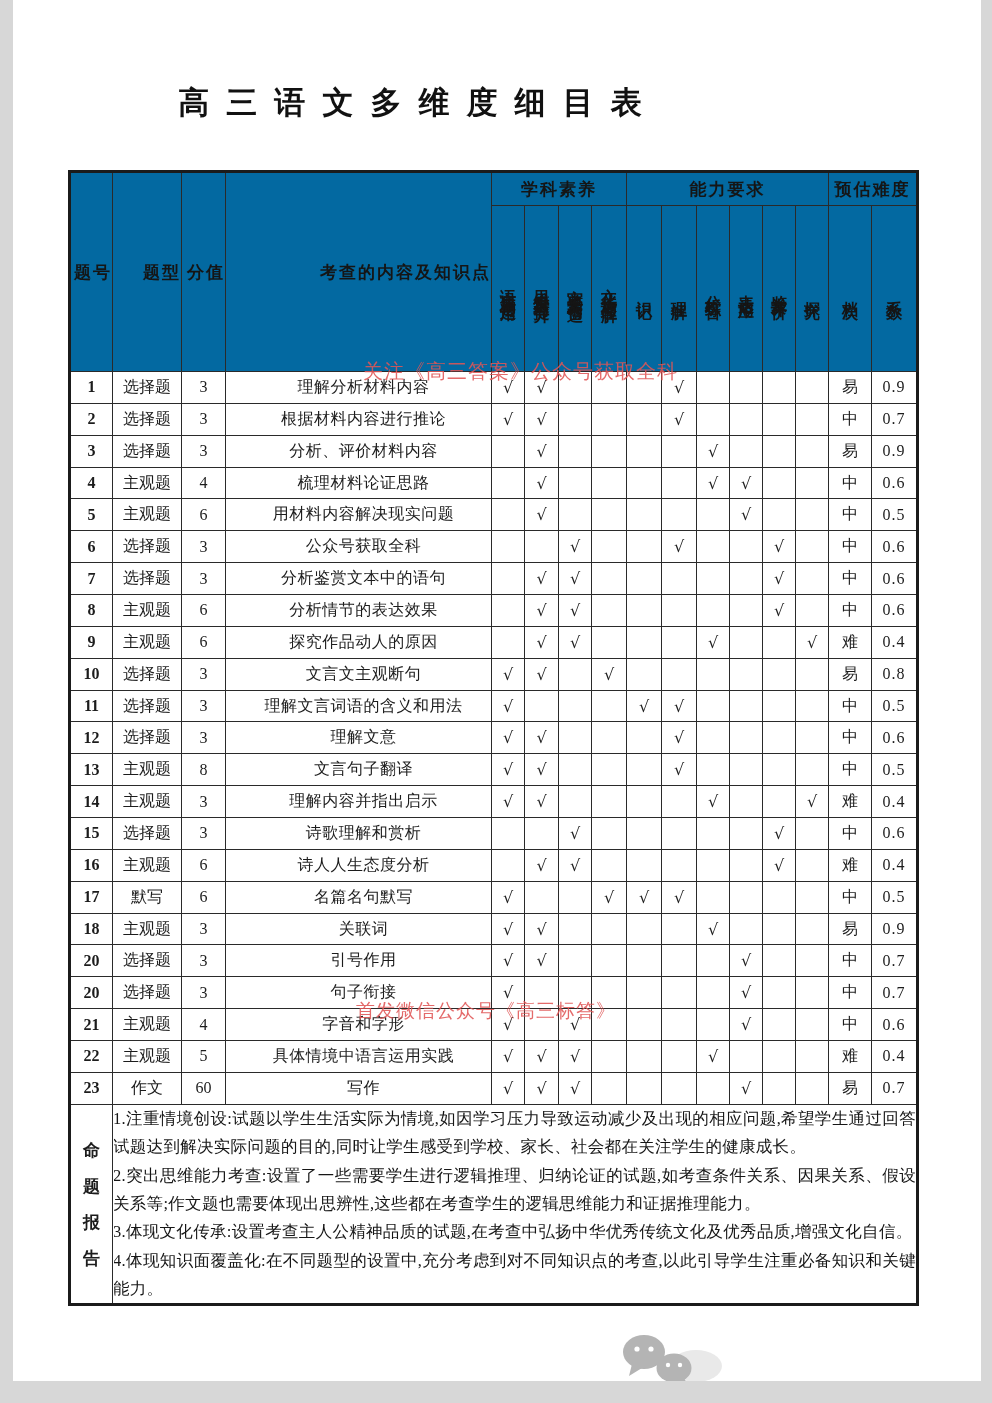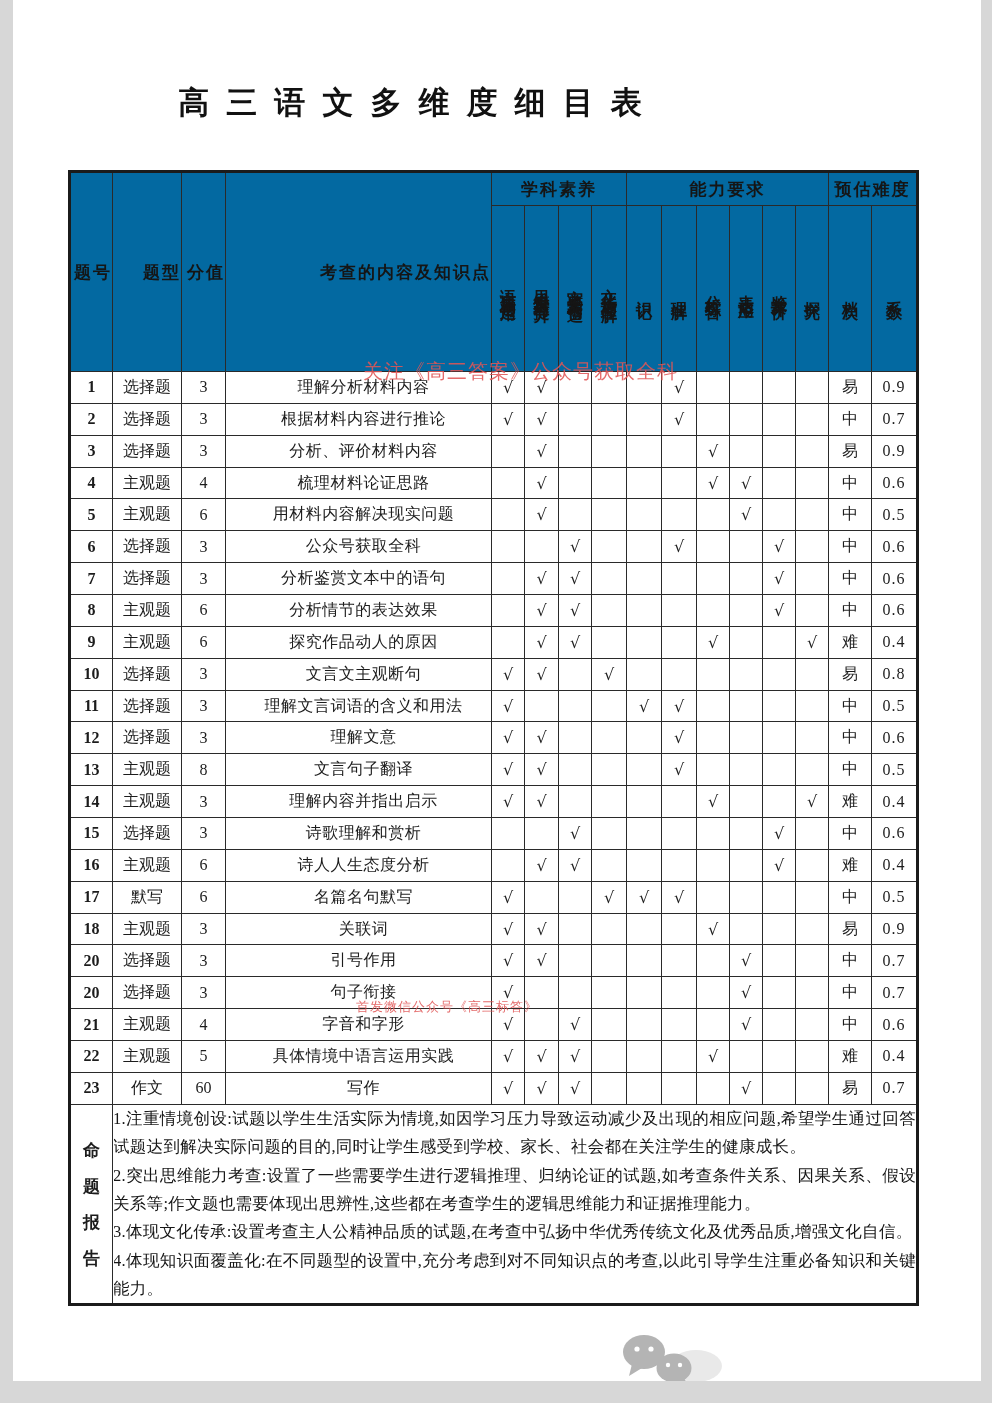--- a/index.html
+++ b/index.html
@@ -70,21 +70,21 @@
     font-size:16.5px;line-height:1.72;letter-spacing:0.3px;color:#161616;
     text-align:justify;
   }
 
   .watermark{
     position:absolute;color:rgba(224,85,85,0.88);
     font-family:"Liberation Serif","DejaVu Serif",serif;
     letter-spacing:1px;z-index:4;pointer-events:none;white-space:nowrap;
   }
   .wm-top{left:363px;top:358px;font-size:20px;}
-  .wm-mid{left:356px;top:998px;font-size:13px;}
+  .wm-mid{left:356px;top:998px;font-size:19px;}
 
   .wechat{position:absolute;left:618px;top:1332px;width:110px;height:58px;z-index:2;}
 </style>
 </head>
 <body>
 
 <div class="edge edge-left"></div>
 <div class="edge edge-right"></div>
 <div class="edge edge-bottom"></div>
 

